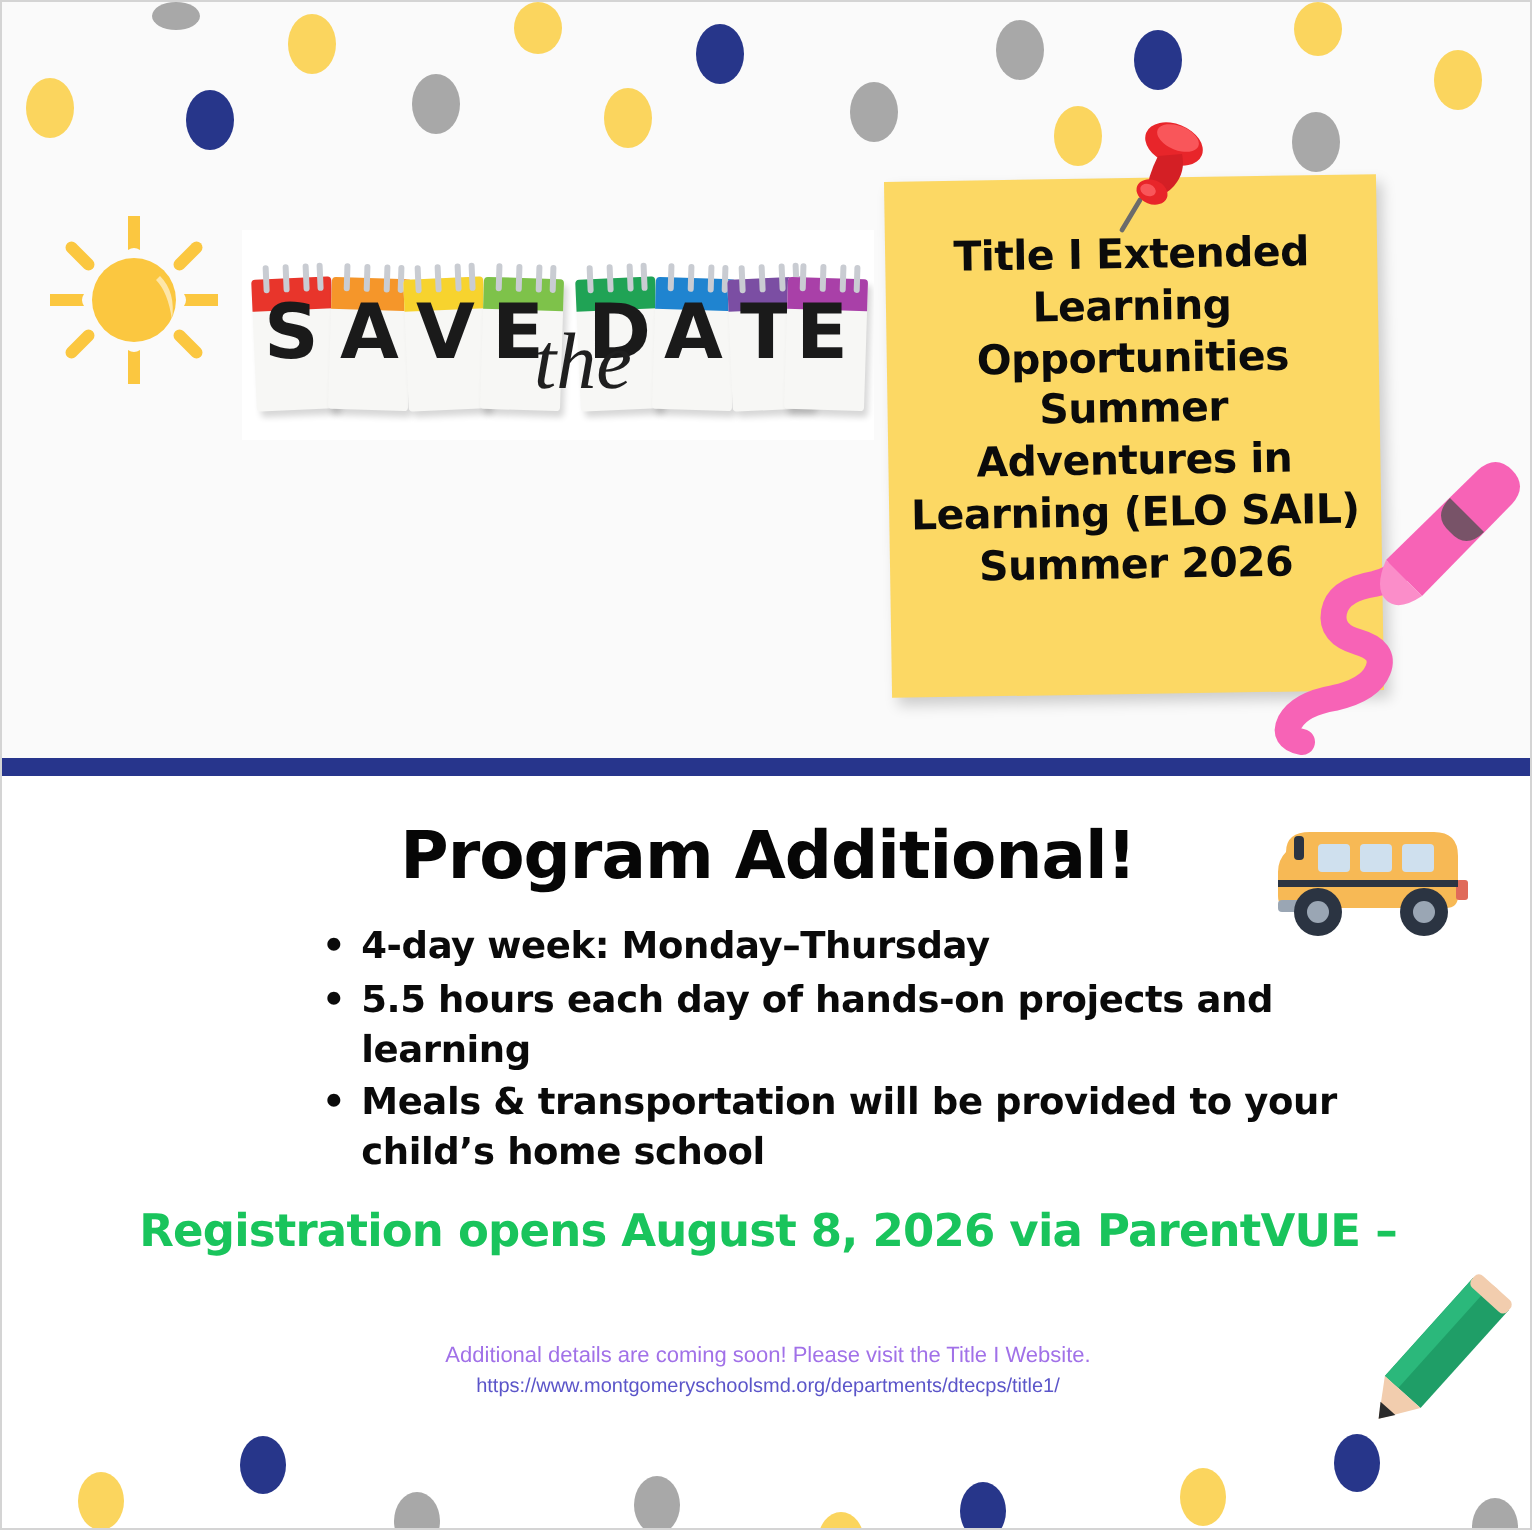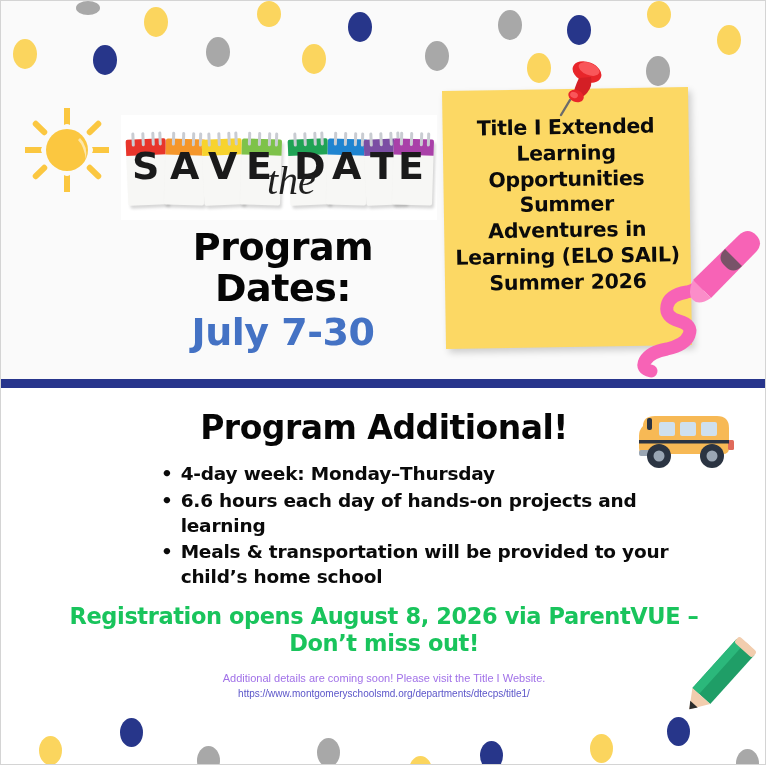--- a/index.html
+++ b/index.html
@@ -248,25 +248,20 @@
             <div class="ring" style="left: 6px;"></div>
             <div class="ring" style="left: 16px;"></div>
             <div class="ring" style="left: 26px;"></div>
             <div class="ring" style="left: 33px;"></div>
           </div>
           <div class="std-letter" style="left: 277px;">E</div>
           <div class="std-the">the</div>
         </div>
     </div>
 
-    <div class="program-dates">
-      <div class="pd-line">Program</div>
-      <div class="pd-line">Dates:</div>
-      <div class="pd-date">July 7-30</div>
-    </div>
 
     <div class="sticky">
       <div class="sticky-text" id="sticky-lines">
           <div>Title I Extended</div>
           <div>Learning</div>
           <div>Opportunities</div>
           <div>Summer</div>
           <div>Adventures in</div>
           <div>Learning (ELO SAIL)</div>
           <div>Summer 2026</div>
@@ -313,32 +308,31 @@
         <circle cx="79" cy="56" r="5.5" fill="#9aa6b4"></circle>
     </svg>
 
     <div class="bullets" id="bullet-list">
         <div class="bullet">
           <span class="dot">•</span>
           <span>4-day week: Monday–Thursday</span>
         </div>
         <div class="bullet">
           <span class="dot">•</span>
-          <span>6.6 hours each day of hands-on projects and learning</span>
+          <span>5.5 hours each day of hands-on projects and learning</span>
         </div>
         <div class="bullet">
           <span class="dot">•</span>
           <span>Meals &amp; transportation will be provided to your child’s home school</span>
         </div>
       </div>
 
     <div class="registration">
       <span>Registration opens August 8, 2026 via ParentVUE –</span>
       <br>
-      <span>Don’t miss out!</span>
     </div>
 
     <div class="footer">
       <div class="footer-line1">Additional details are coming soon! Please visit the Title I Website.</div>
       <div class="footer-line2">https://www.montgomeryschoolsmd.org/departments/dtecps/title1/</div>
     </div>
 
     <svg class="pencil" viewBox="0 0 82 96">
       <g transform="rotate(42 41 48)">
         <rect x="30" y="8" width="24" height="66" fill="#1f9e67"></rect>

